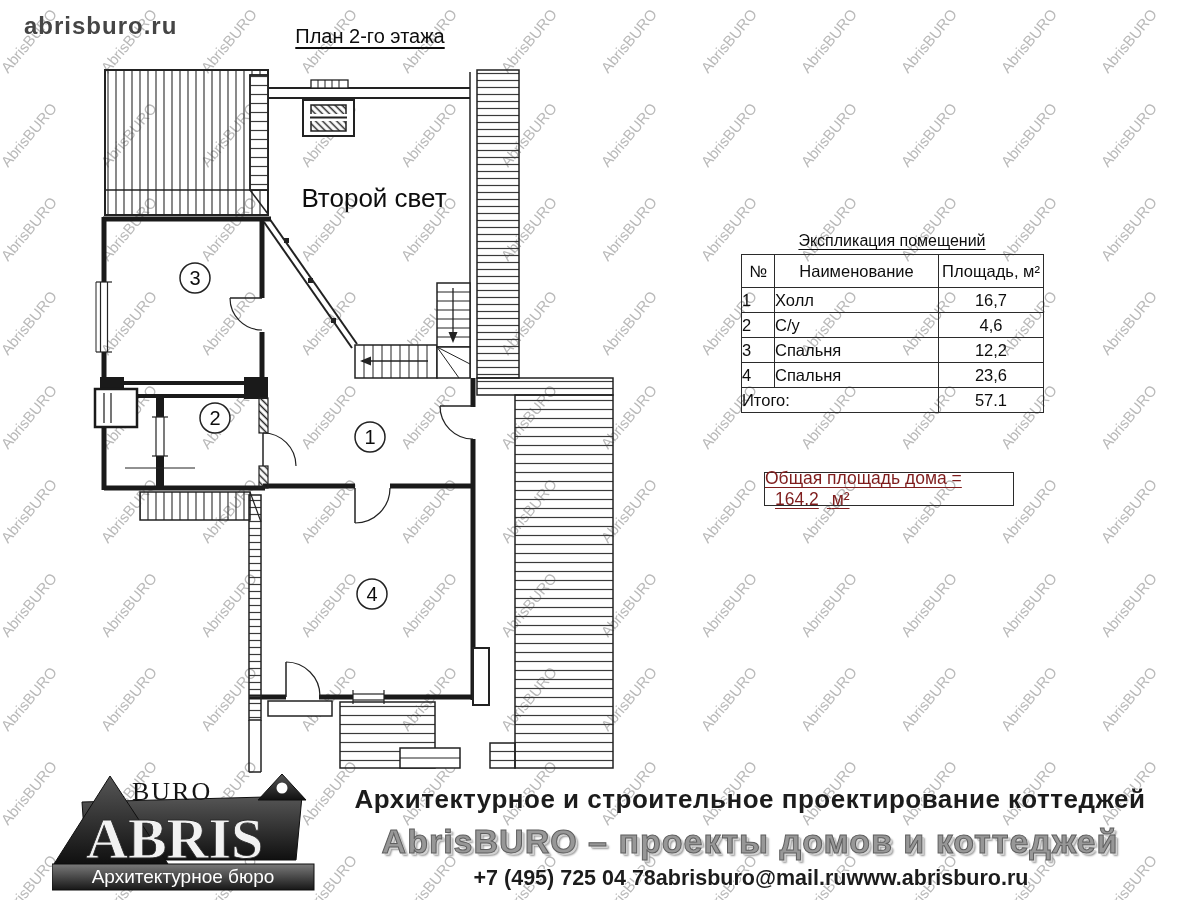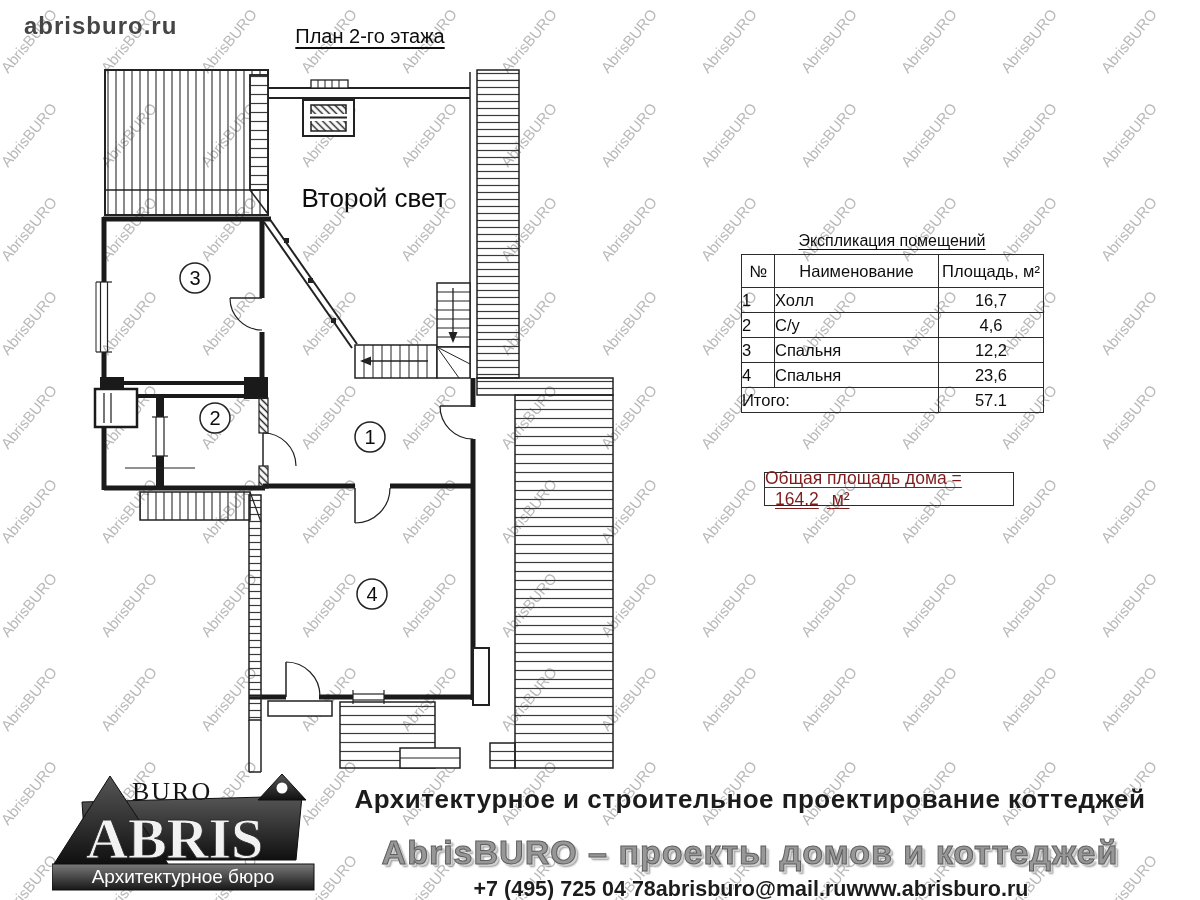--- a/index.html
+++ b/index.html
@@ -28,21 +28,21 @@
                font-size:17.5px;color:#7f1d1d;background:transparent;margin-top:32px;}
   .summary-box .u{text-decoration:underline;text-underline-offset:3px;}
   .summary-box .val{margin:0 8px 0 10px;}
   
   .footer{position:absolute;left:0;top:768px;width:1200px;height:132px;}
   .logo-svg{position:absolute;left:52px;top:4px;}
   .footer-text{position:absolute;left:350px;top:16px;width:800px;}
   .f-line1{font-size:26px;font-weight:700;text-align:center;color:#1c1c1c;letter-spacing:.5px;
            text-shadow:1px 1px 0 #ffffff,-1px -1px 0 #ffffff;}
   .f-line2{font-size:34px;font-weight:700;text-align:center;color:#979797;letter-spacing:1px;
-           -webkit-text-stroke:1px #5e5e5e;text-shadow:2px 2px 0 #d2d2d2,3px 3px 2px #9a9a9a;margin-top:18px;}
+           -webkit-text-stroke:1px #5e5e5e;text-shadow:2px 2px 0 #d2d2d2,3px 3px 2px #9a9a9a;margin-top:7px;}
   .f-line3{display:flex;justify-content:center;padding:0 34px 0 36px;margin-top:5px;
            font-size:21.5px;font-weight:700;color:#1c1c1c;
            text-shadow:1px 1px 0 #ffffff,-1px -1px 0 #ffffff;}
 </style>
 </head>
 <body>
 
 <div class="page">
 
   <svg class="layer" width="1200" height="900" aria-hidden="true">

